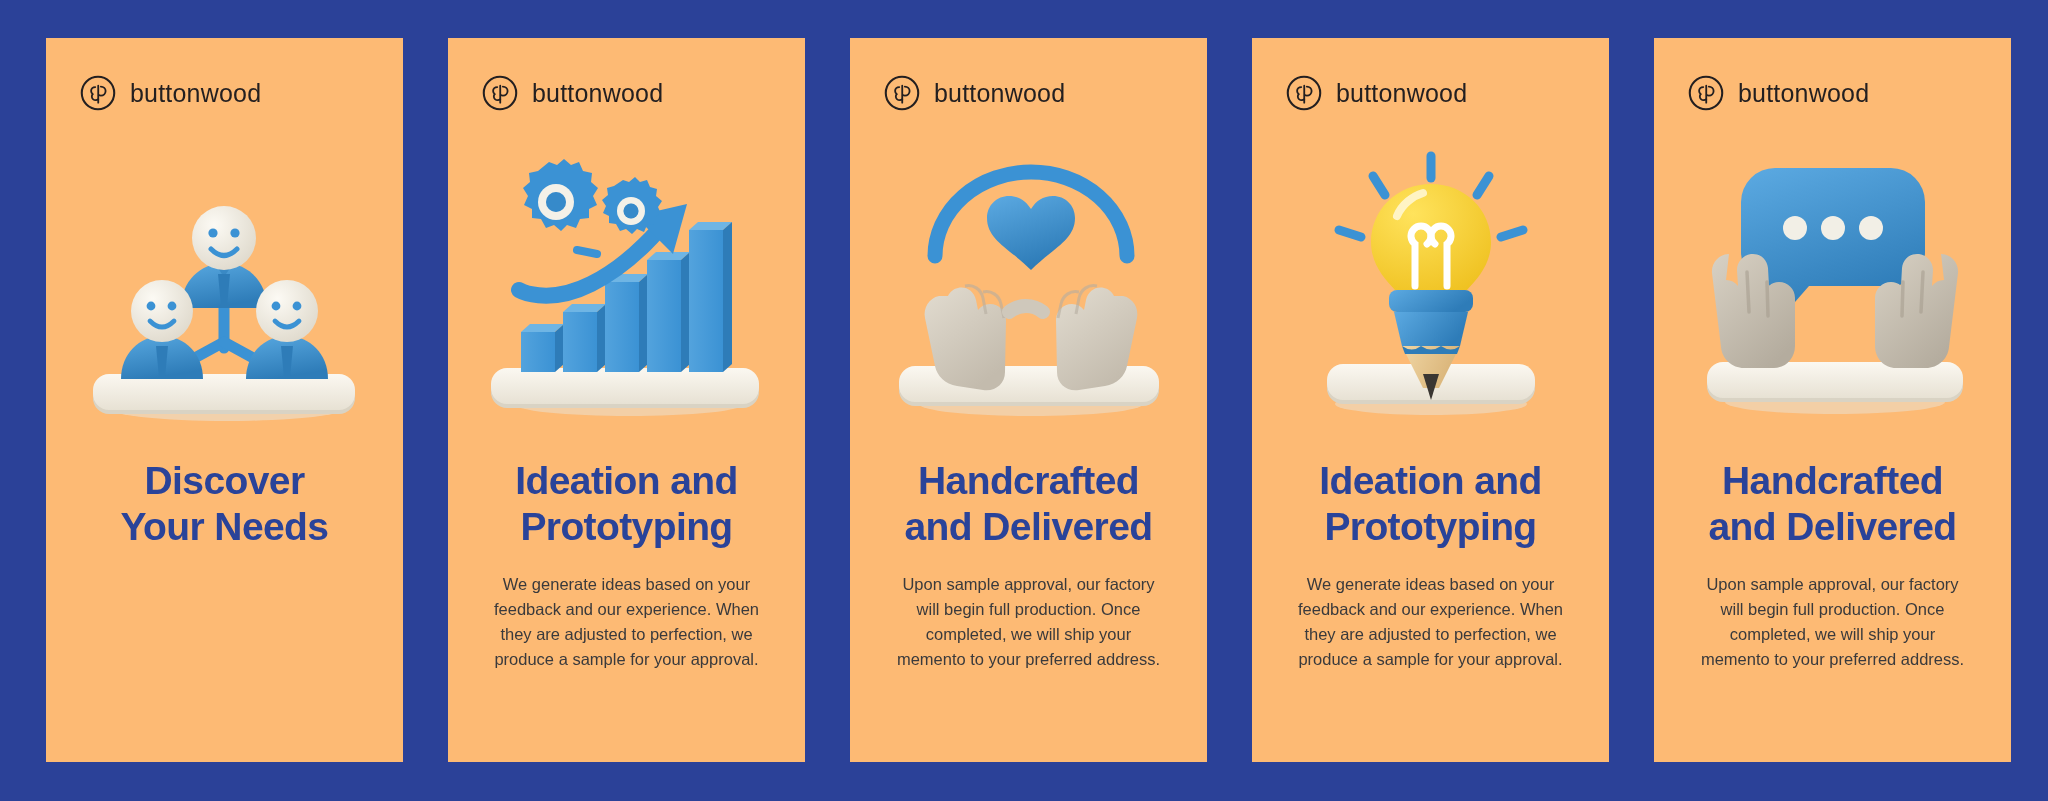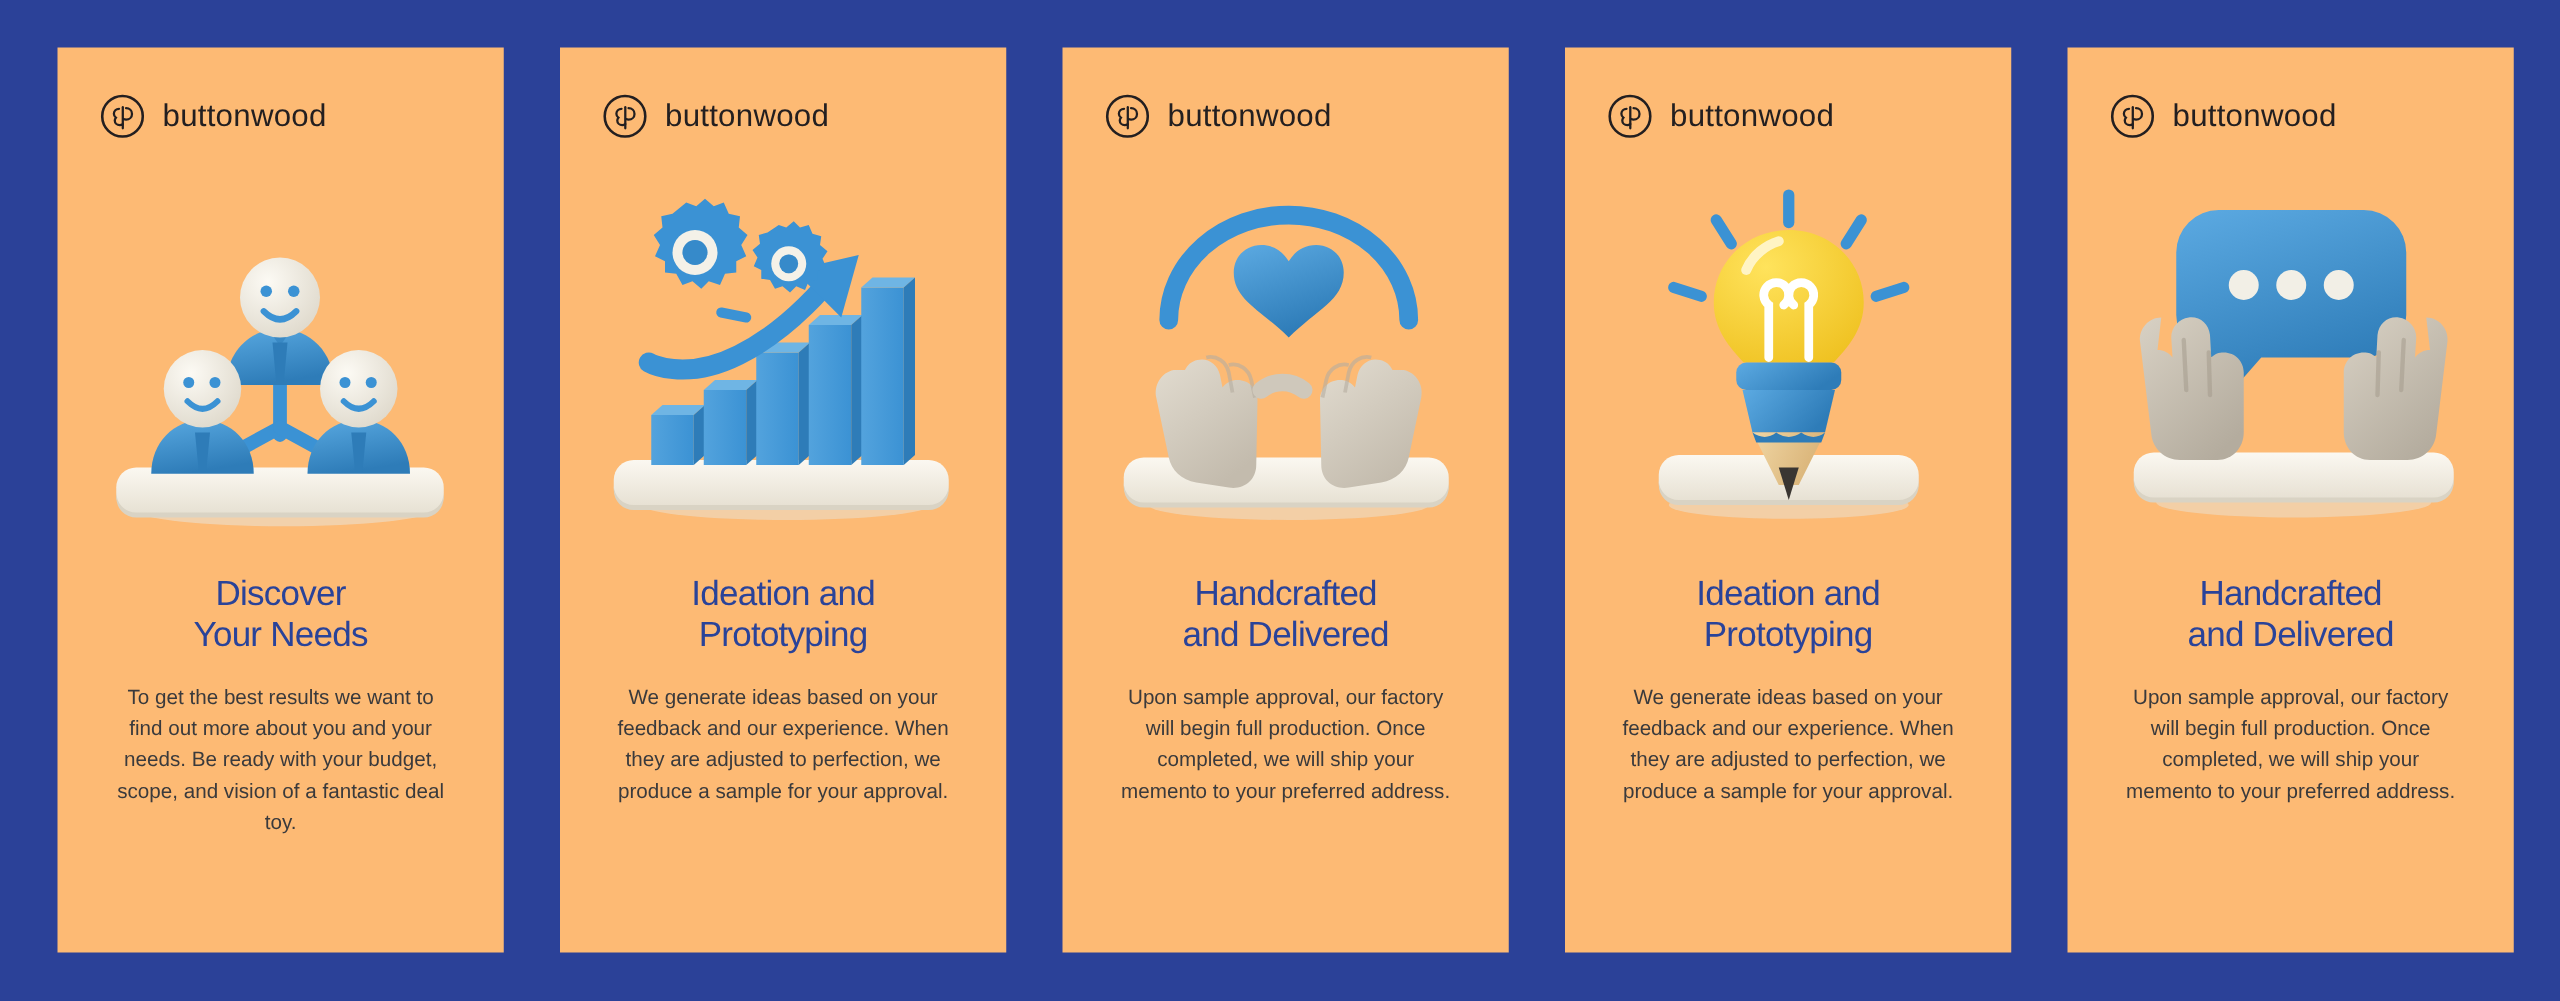--- a/index.html
+++ b/index.html
@@ -79,22 +79,22 @@
   .illo {
     display: block;
   }
 
   
   .card-heading {
     margin-top: 32px;
     width: 320px;
     text-align: center;
     font-family: "Liberation Sans", sans-serif;
-    font-size: 28px;
-    font-weight: normal;
+    font-size: 39px;
+    font-weight: bold;
     line-height: 1.18;
     letter-spacing: -0.6px;
     color: #2A4399;
     white-space: pre-line;
   }
 
   
   .card-body {
     margin-top: 22px;
     width: 268px;
@@ -167,21 +167,20 @@
         <path d="M206 200h12l-3 31h-6z" fill="#2E7CB8"></path>
         <circle cx="212" cy="165" r="31" fill="url(#c1head)"></circle>
         <circle cx="201" cy="160" r="4.4" fill="#3B92D4"></circle>
         <circle cx="222" cy="160" r="4.4" fill="#3B92D4"></circle>
         <path d="M200 175q12 12 24 0" stroke="#3B92D4" stroke-width="4.8" fill="none" stroke-linecap="round"></path>
       </svg>
     </div>
 
     <div class="card-heading">Discover
 Your Needs</div>
-    <div class="card-body">To get the best results we want to find out more about you and your needs. Be ready with your budget, scope, and vision of a fantastic deal toy.</div>
   </div>
 
   <div class="card">
     <div class="logo-row">
       <svg class="logo-mark" viewBox="0 0 48 48">
         <circle cx="24" cy="24" r="20.5" fill="none" stroke="#231F20" stroke-width="2.6"></circle>
         <path d="M20.5 16.5c-3 0-5.2 2.2-5.2 5 0 1.6.8 3 2 3.9-.7.8-1.1 1.8-1.1 2.9 0 2.6 2.2 4.7 5 4.7 1.2 0 2.3-.4 3.1-1.1" fill="none" stroke="#231F20" stroke-width="2.3" stroke-linecap="round"></path>
         <path d="M27.6 15.9c3.4 0 6 2.5 6 5.7s-2.6 5.7-6 5.7c-1 0-1.8-.2-2.6-.5" fill="none" stroke="#231F20" stroke-width="2.3" stroke-linecap="round"></path>
         <path d="M24.3 14.8v21.4" fill="none" stroke="#231F20" stroke-width="2.3" stroke-linecap="round"></path>
       </svg>

